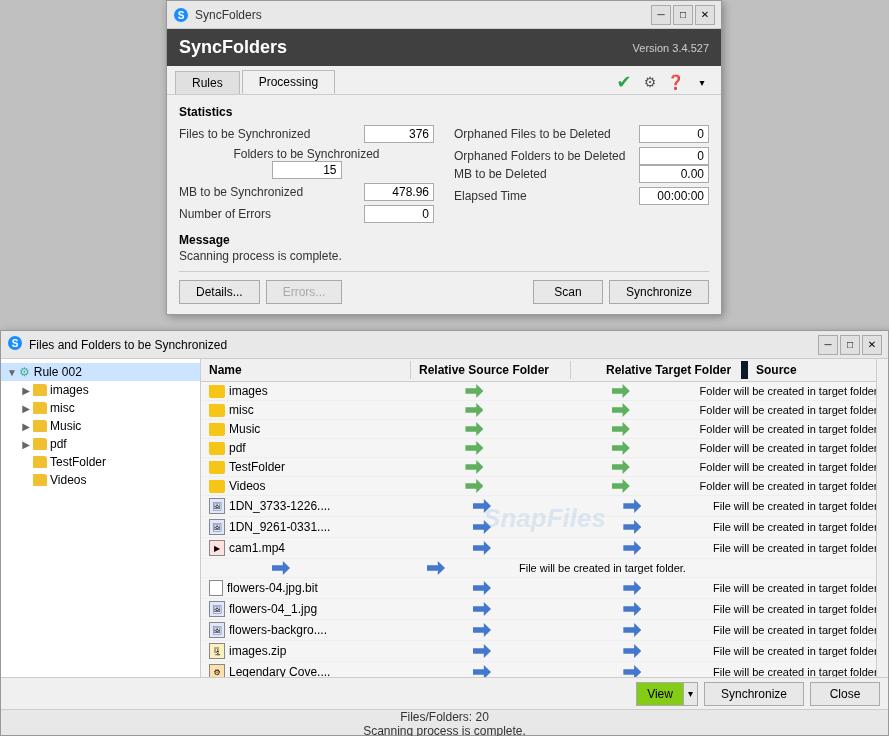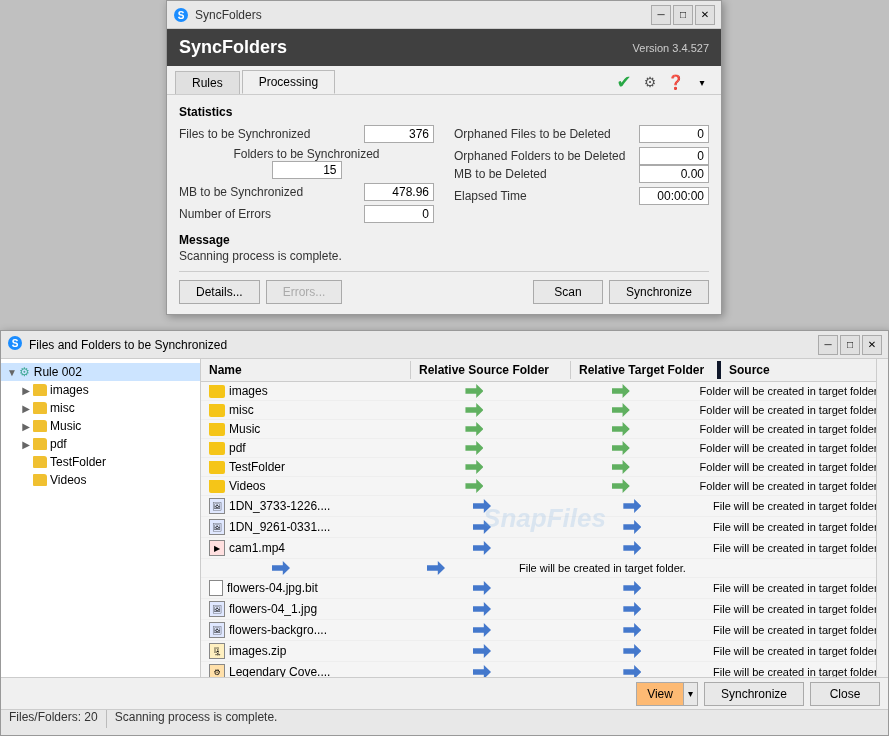--- a/index.html
+++ b/index.html
@@ -166,21 +166,21 @@
       background: #f0f0f0;
       border-bottom: 1px solid #ccc;
       font-size: 12px;
       font-weight: bold;
       padding: 2px 0;
       position: sticky;
       top: 0;
     }
     .col-name { width: 210px; padding: 2px 8px; border-right: 1px solid #ccc; }
     .col-src { width: 160px; padding: 2px 8px; border-right: 1px solid #ccc; }
-    .col-tgt { width: 150px; padding: 2px 8px; border-right: 4px solid #0f172a; }
+    .col-tgt { width: 150px; padding: 2px 8px; border-right: 7px solid #0f172a; margin-left: 27px; }
     .col-result { flex: 1; padding: 2px 8px; }
     .table-body { overflow-y: auto; flex: 1; }
     .table-row {
       display: flex;
       align-items: center;
       border-bottom: 1px solid #eee;
       font-size: 12px;
     }
     .cell-name { width: 210px; padding: 2px 8px; display: flex; align-items: center; gap: 4px; white-space: nowrap; overflow: hidden; }
     .cell-src { width: 160px; padding: 2px 8px; display: flex; justify-content: center; }
@@ -215,37 +215,39 @@
       align-items: center;
       justify-content: flex-end;
       padding: 0 8px;
       gap: 6px;
     }
     .status-bar {
       height: 26px;
       background: #e8e8e8;
       border-top: 1px solid #ccc;
       display: flex;
+      align-items: center;
       padding: 0 8px;
       font-size: 12px;
+      flex-direction: column;
     }
     .status-text { color: #333; }
     .divider { width: 1px; height: 18px; background: #bbb; margin: 0 8px; }
     .scrollbar-hint {
       position: absolute;
       right: 0; top: 0; bottom: 0;
       width: 12px;
       background: #f0f0f0;
       border-left: 1px solid #ccc;
     }
     .view-btn-group { display: flex; }
     .view-btn {
       padding: 4px 10px;
       border: 1px solid #aaa;
-      background: #fdba74;
+      background: #84cc16;
       cursor: pointer;
       font-size: 12px;
       text-align: center;
     }
     .view-dropdown {
       padding: 4px 4px;
       border: 1px solid #aaa;
       border-left: none;
       background: #e8e8e8;
       cursor: pointer;

